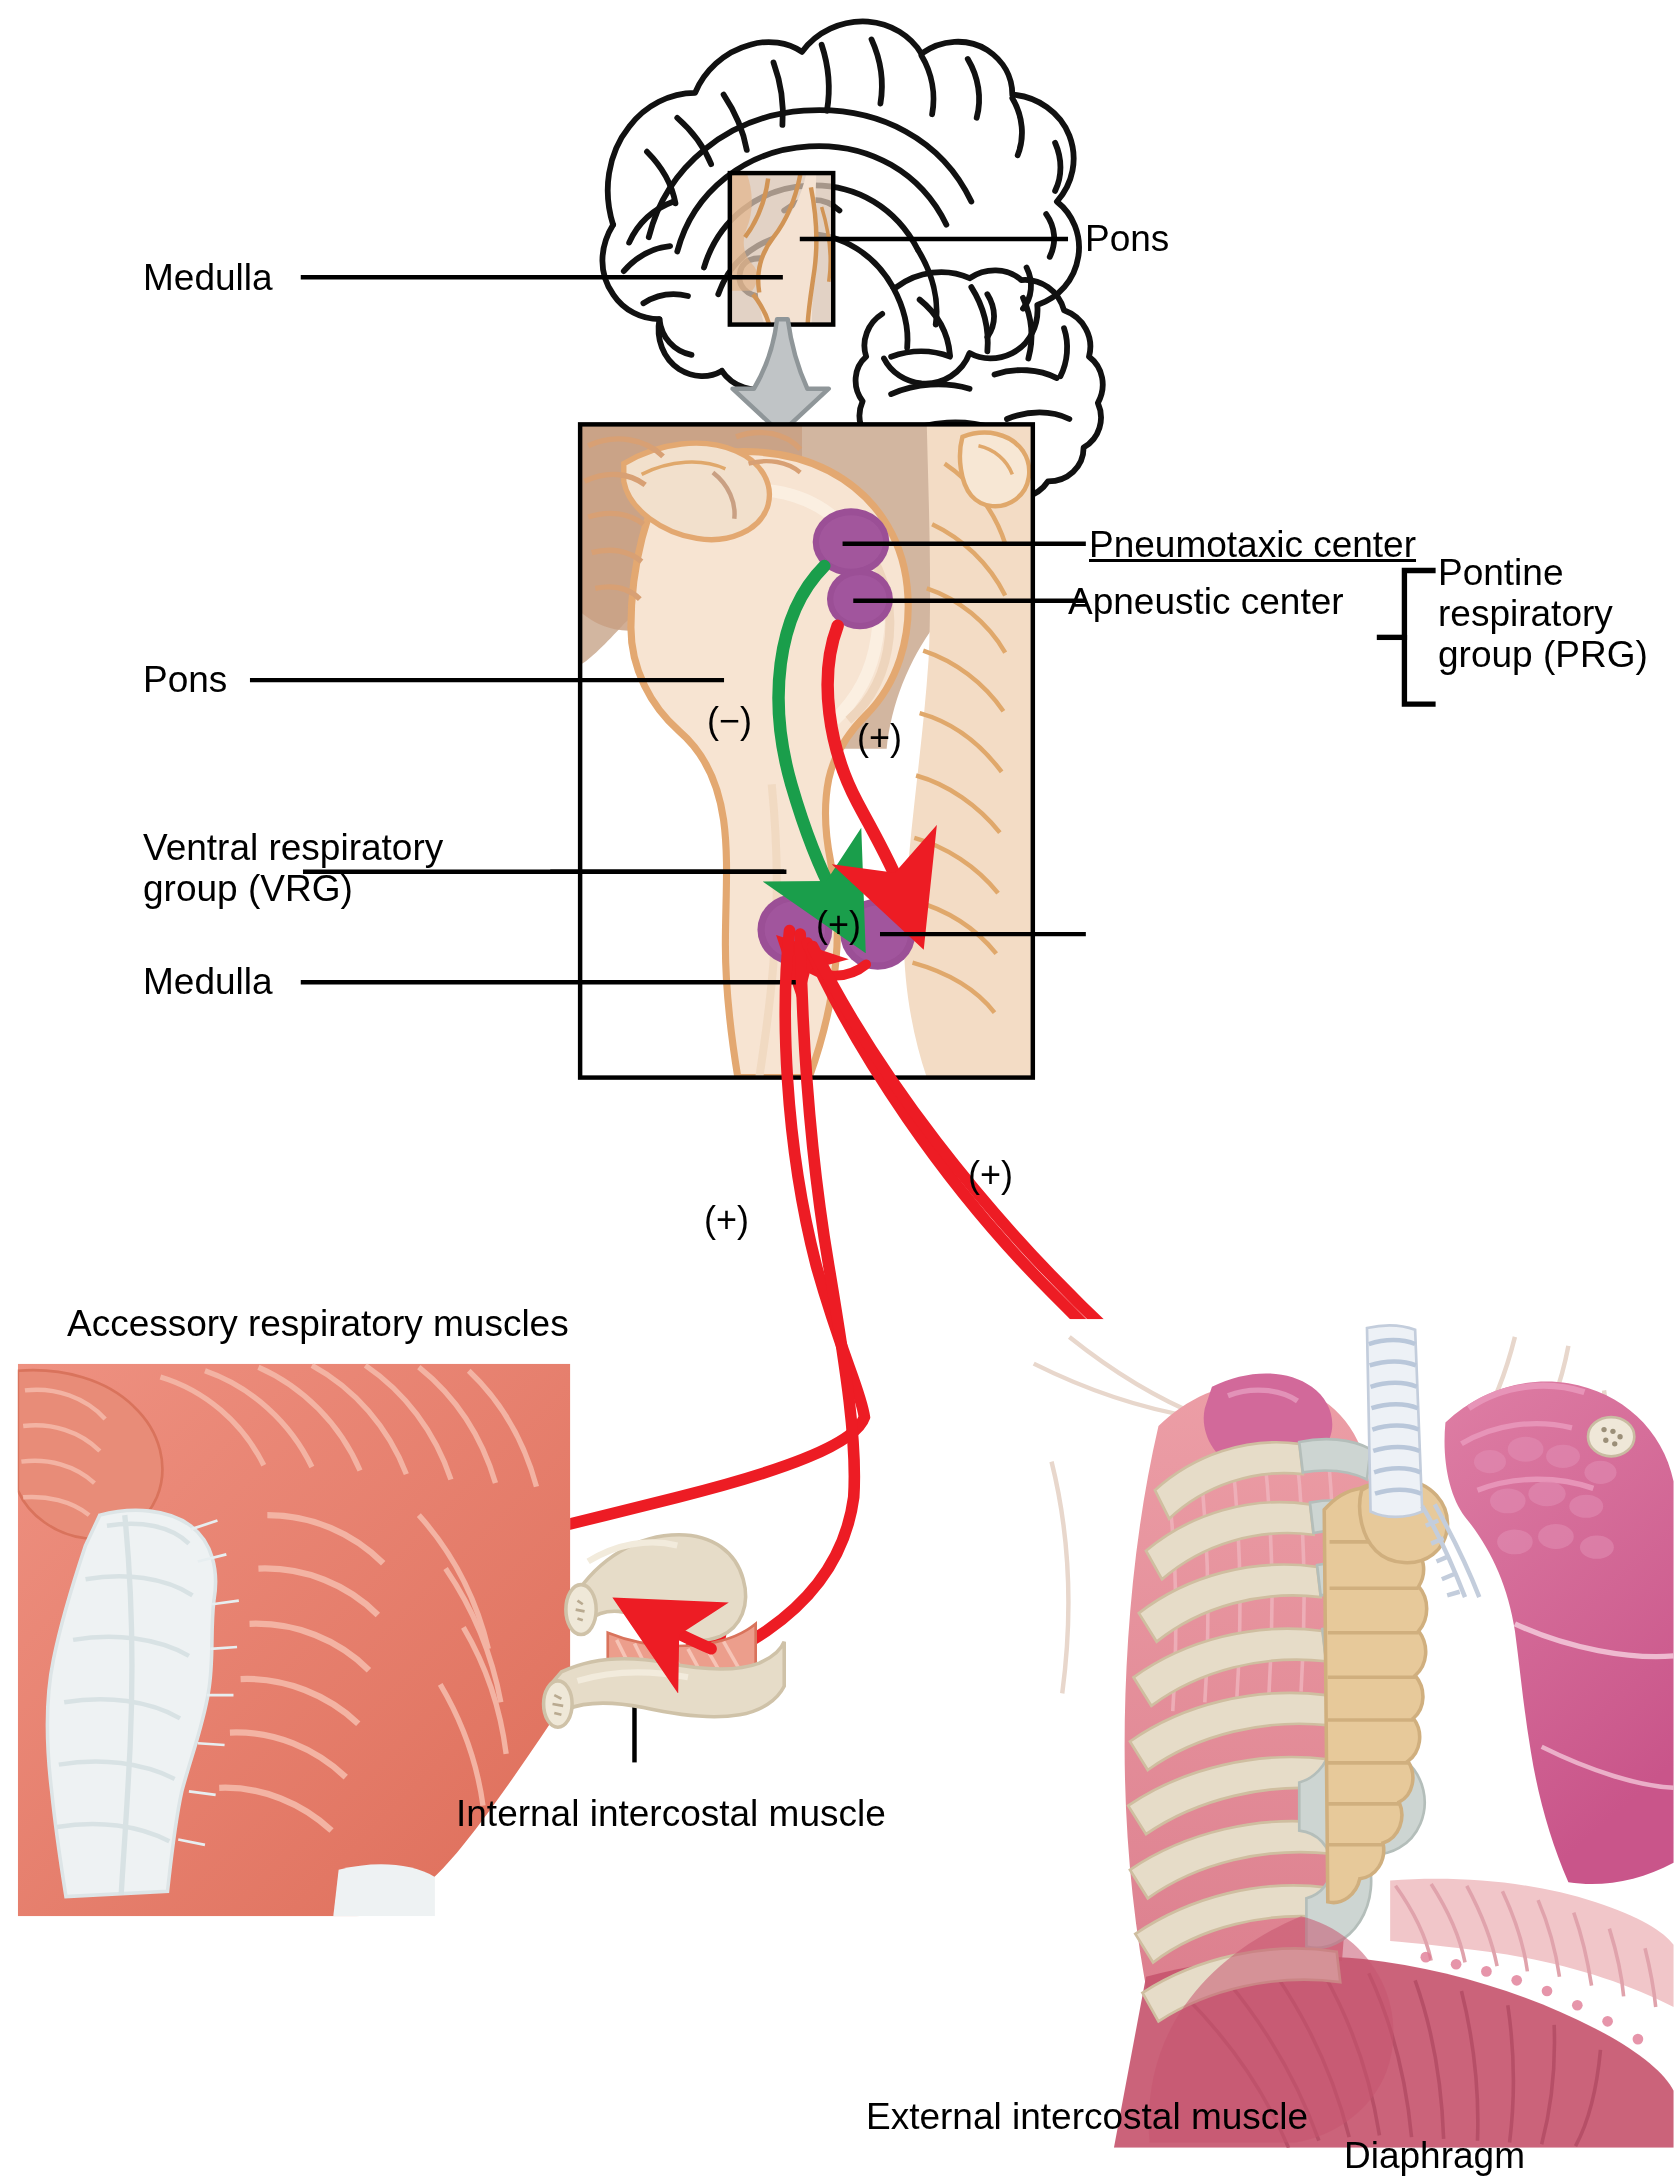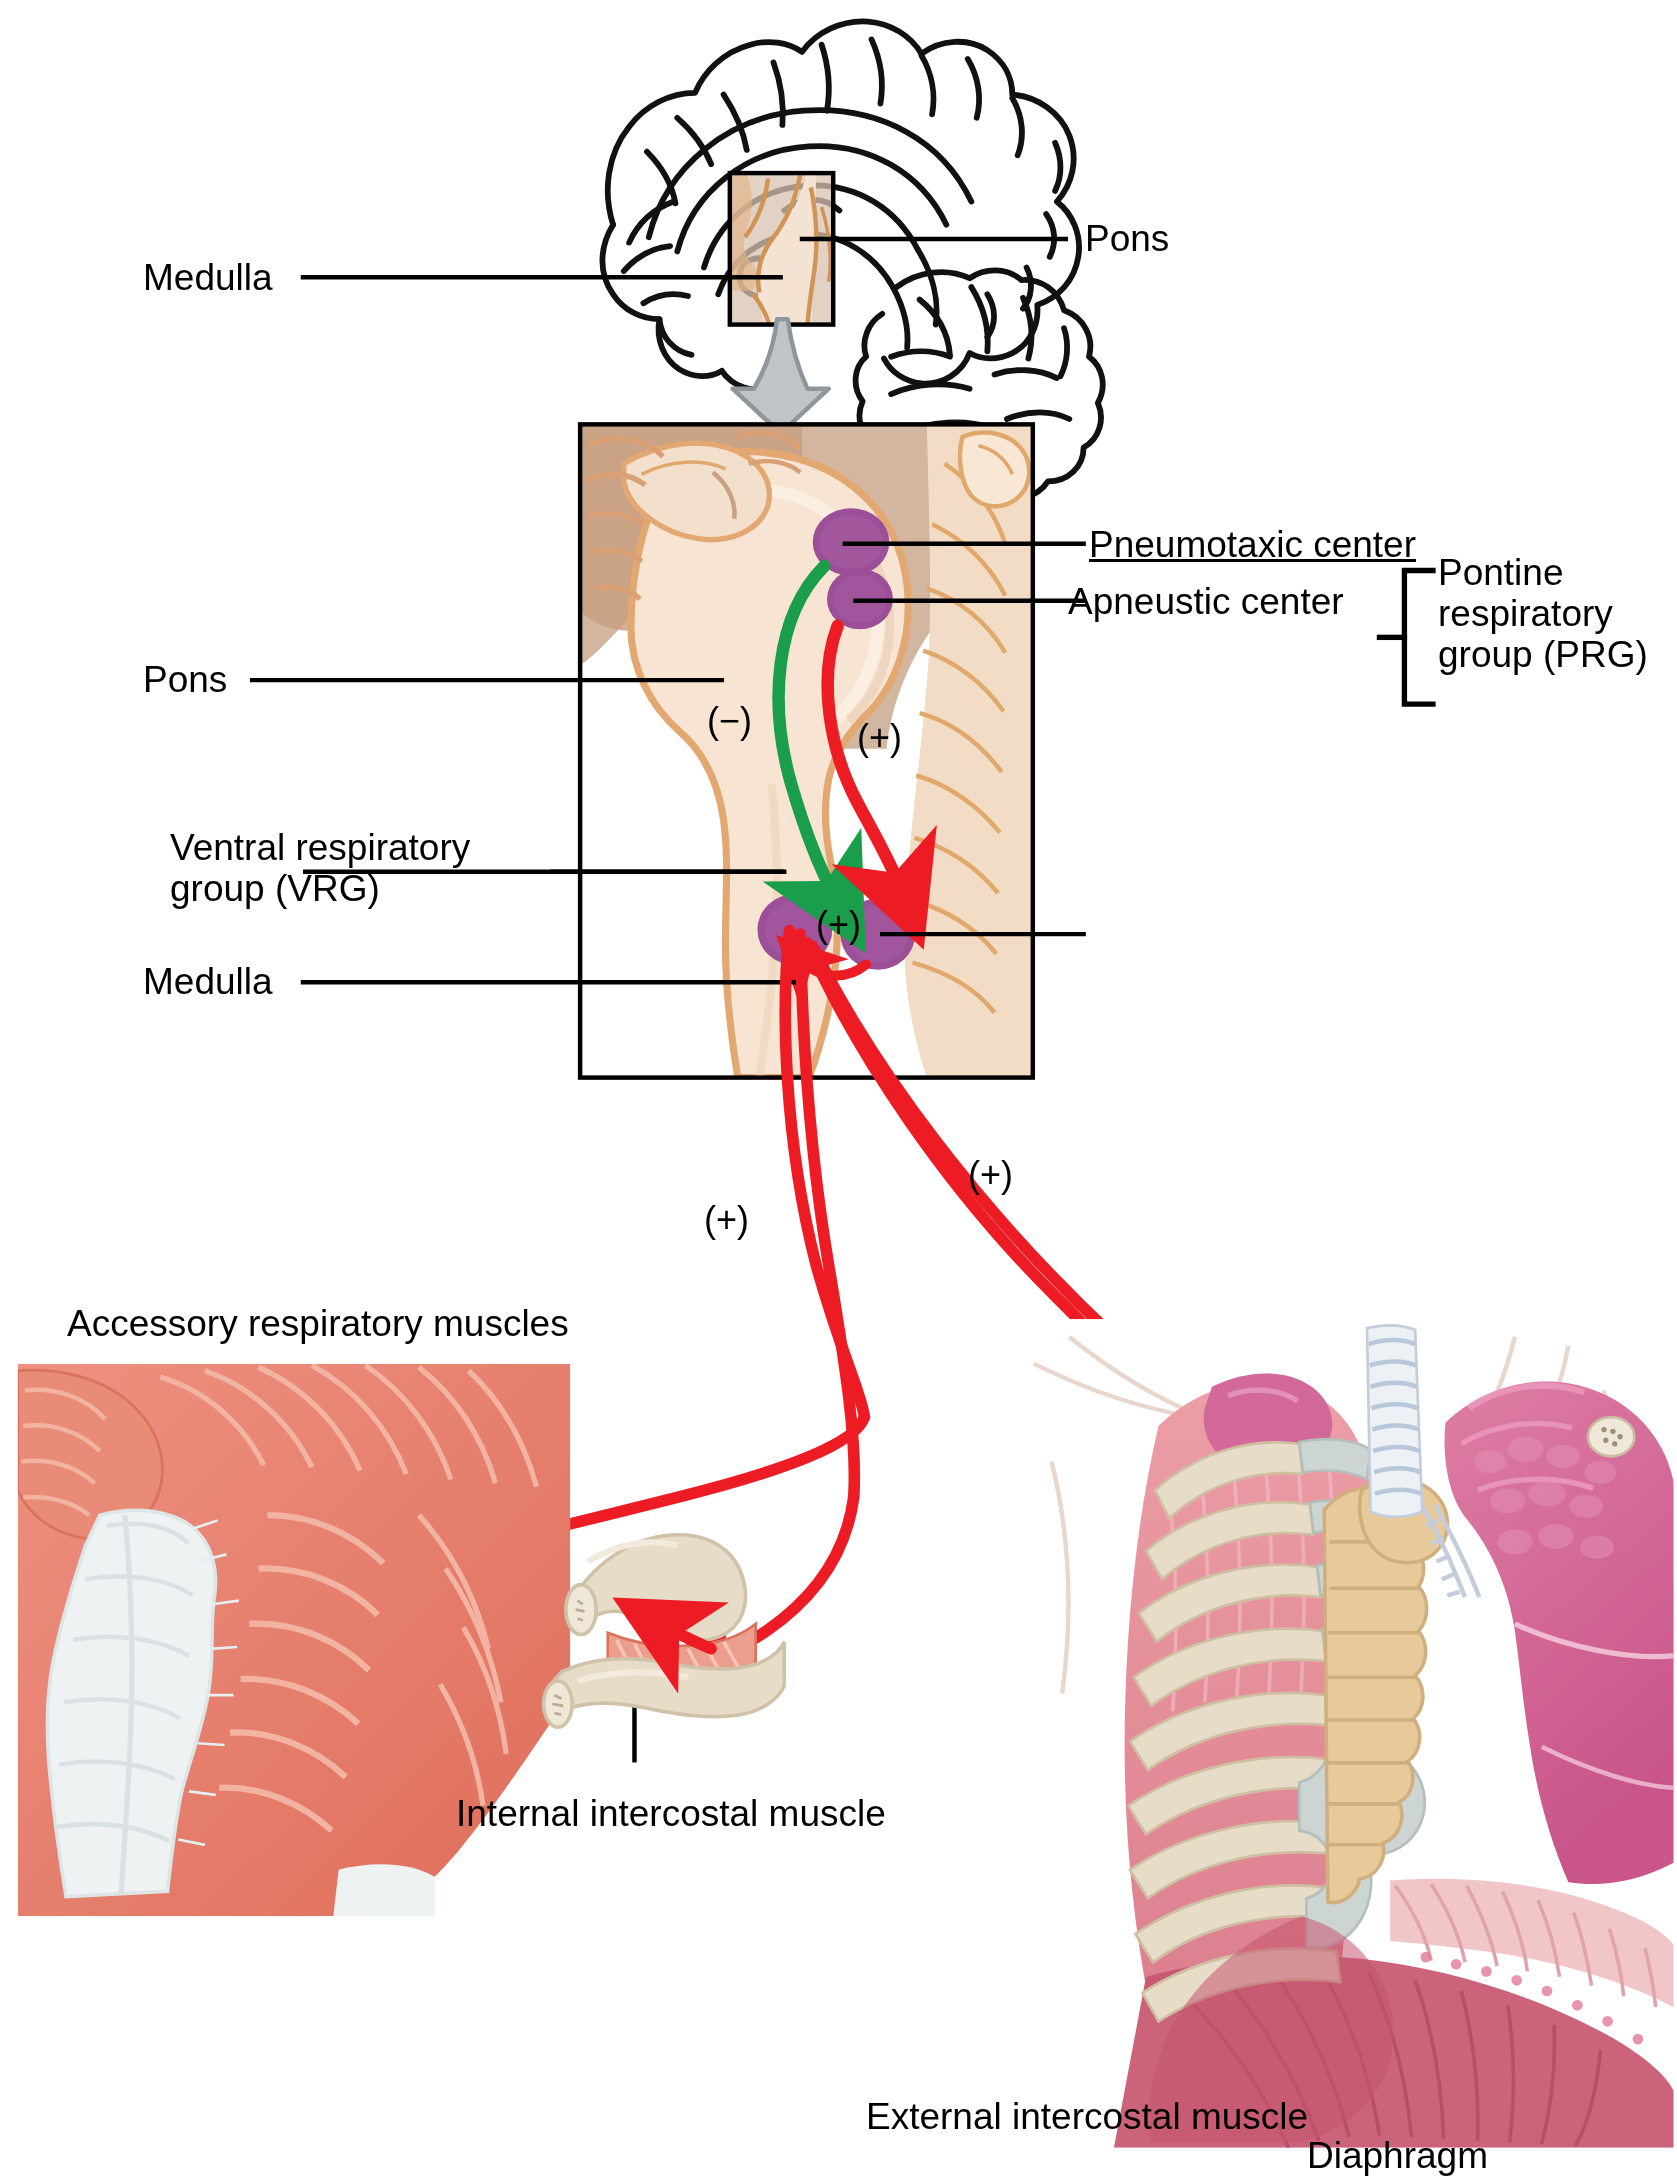--- a/index.html
+++ b/index.html
@@ -651,21 +651,21 @@
                C1344,2218 1398,2176 1460,2150 Z" fill="#C7566F" opacity="0.55"></path>
     </g>
   </svg>
 
   <div class="lbl" style="left:143px; top:257px;">Medulla</div>
 
   <div class="lbl" style="left:1085px; top:218px;">Pons</div>
 
   <div class="lbl" style="left:143px; top:659px;">Pons</div>
 
-  <div class="lbl" style="left:143px; top:827px; white-space:pre-line; width:419px;margin-left:27px;">Ventral respiratory
+  <div class="lbl" style="left:143px; top:827px; white-space:pre-line; width:419px;">Ventral respiratory
 group (VRG)</div>
 
   <div class="lbl" style="left:143px; top:961px;">Medulla</div>
 
   <div class="lbl" style="left:1089px; top:524px;text-decoration:underline;">Pneumotaxic center</div>
 
   <div class="lbl" style="left:1068px; top:581px;">Apneustic center</div>
 
   <div class="lbl" style="left:1438px; top:552px; white-space:pre-line; width:241px;">Pontine
 respiratory
@@ -681,16 +681,16 @@
   <div class="lbl sym" style="left:704px; top:1199px;">(+)</div>
 
   <div class="lbl sym" style="left:968px; top:1154px;">(+)</div>
 
   <div class="lbl" style="left:67px; top:1303px;">Accessory respiratory muscles</div>
 
   <div class="lbl" style="left:456px; top:1793px;">Internal intercostal muscle</div>
 
   <div class="lbl" style="left:866px; top:2096px;text-align:center;">External intercostal muscle</div>
 
-  <div class="lbl" style="left:1307px; top:2135px;">Diaphragm</div>
+  <div class="lbl" style="left:1344px; top:2135px;">Diaphragm</div>
 
 </div>
 
 
 </body></html>

